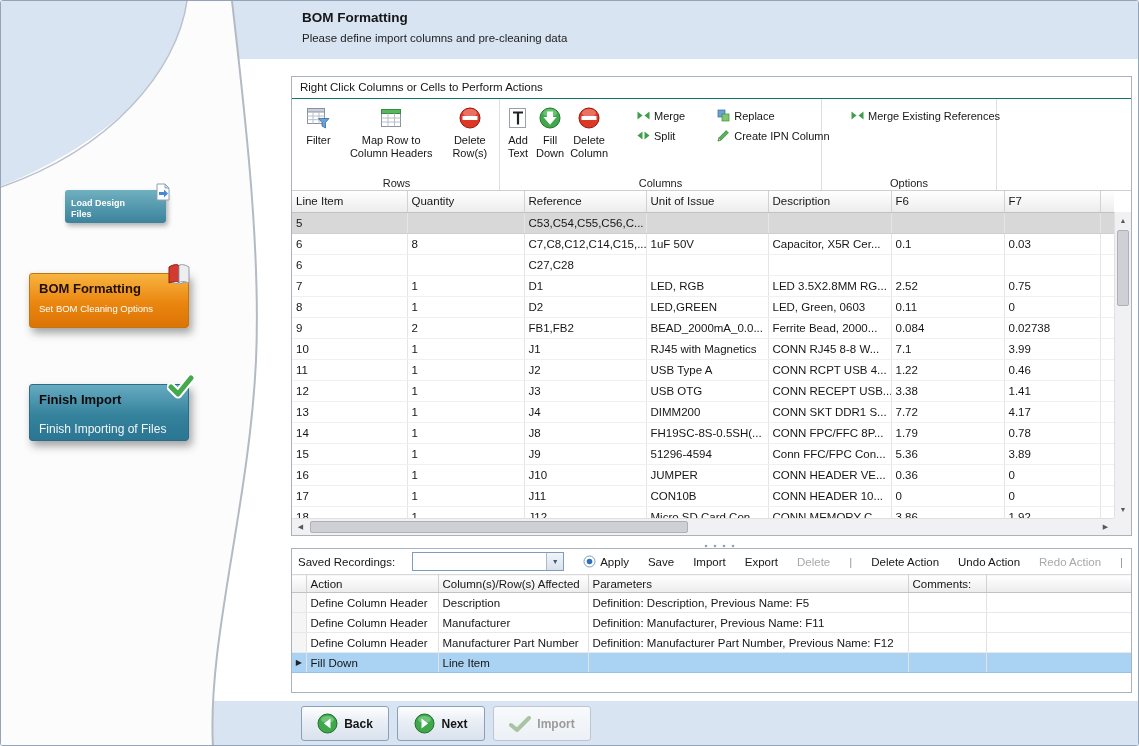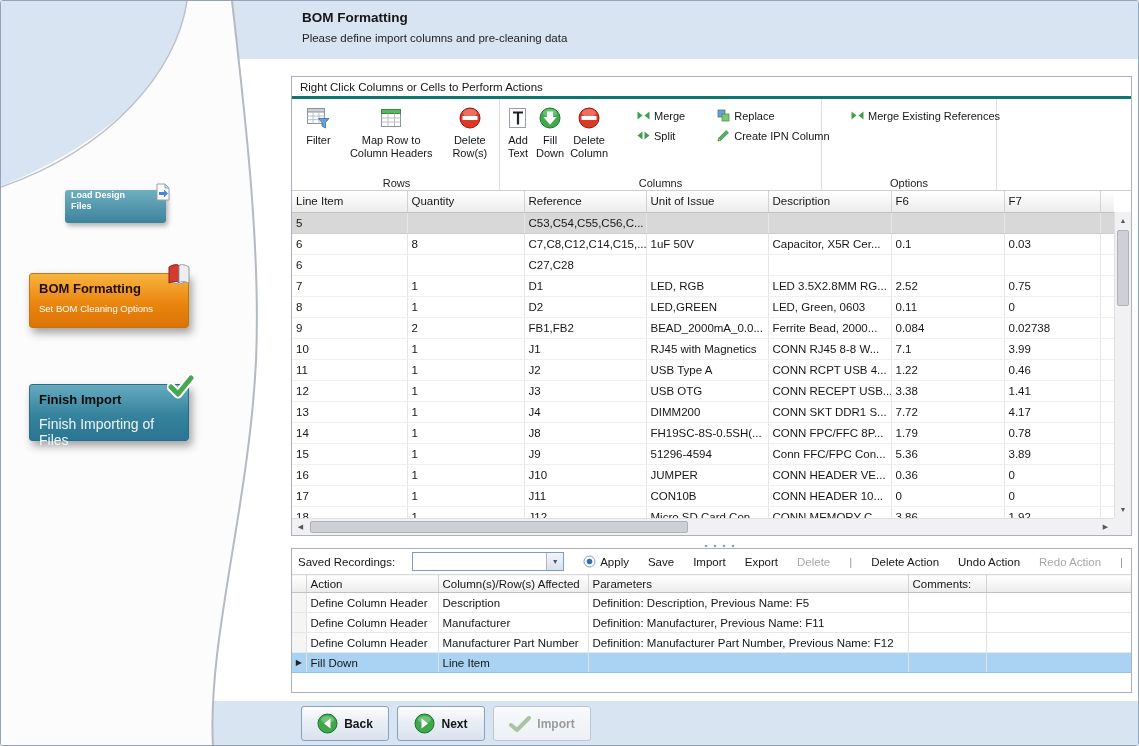--- a/index.html
+++ b/index.html
@@ -4,34 +4,34 @@
 <style>
 *{margin:0;padding:0;box-sizing:border-box;}
 body{background:#e8eef6;font-family:"Liberation Sans",sans-serif;}
 #app{position:relative;width:1139px;height:746px;background:#fff;border:1px solid #93a3b8;border-radius:3px;overflow:hidden;color:#161616;font-size:12px;}
 #bg{position:absolute;left:0;top:0;}
 
 .hdr-title{position:absolute;left:301px;top:9px;font-size:13.5px;font-weight:bold;}
 .hdr-sub{position:absolute;left:301px;top:31px;font-size:11.5px;color:#222;}
 
 .step{position:absolute;border-radius:3px;cursor:pointer;}
-.step1{left:64px;top:189px;width:101px;height:33px;padding:0 6px;background:linear-gradient(#65aabc,#2e7a95);box-shadow:2px 3px 5px rgba(50,50,50,.4);opacity:.93;}
+.step1{left:64px;top:189px;width:101px;height:33px;padding:8px 6px;background:linear-gradient(#65aabc,#2e7a95);box-shadow:2px 3px 5px rgba(50,50,50,.4);opacity:.93;}
 .step1 .lbl{font-size:9px;font-weight:bold;color:#fff;line-height:1.25;width:72px;}
 .step1 svg{position:absolute;right:-5px;top:-7px;}
 .step2{left:28px;top:272px;width:160px;height:55px;padding:7px 9px;background:linear-gradient(#f8b440,#ea860f 55%,#dc7305);border:1px solid #c1770c;box-shadow:3px 5px 8px rgba(50,50,50,.45);}
 .step2 .t{font-size:13px;font-weight:bold;color:#201000;}
 .step2 .s{font-size:9.5px;color:#fff;margin-top:7px;}
 .step2 svg{position:absolute;right:-4px;top:-11px;}
 .step3{left:28px;top:383px;width:160px;height:57px;padding:7px 9px;background:linear-gradient(#66abc0,#35829d 55%,#2b7692);border:1px solid #2b6d86;box-shadow:3px 5px 8px rgba(50,50,50,.45);}
 .step3 .t{font-size:13px;font-weight:bold;color:#0a0a0a;}
-.step3 .s{font-size:14px;color:#f0f5f8;margin-top:9px;}
+.step3 .s{font-size:12px;color:#f0f5f8;margin-top:15px;}
 .step3 svg{position:absolute;right:-7px;top:-10px;}
 
 .panel{position:absolute;left:290px;top:75px;width:841px;height:460px;background:#fff;border:1px solid #aab2bc;}
-.panel-caption{height:22px;line-height:21px;padding-left:8px;font-size:11.5px;border-bottom:3px solid #0f766e;}
+.panel-caption{height:22px;line-height:21px;padding-left:8px;font-size:11.5px;border-bottom:1px solid #0f766e;}
 .toolbar{position:relative;height:92px;border-bottom:1px solid #cfcfcf;display:flex;align-items:stretch;padding-left:2px;}
 .tb-group{position:relative;border-right:1px solid #dedede;padding:3px 2px 16px 3px;}
 .tb-items{display:flex;align-items:flex-start;}
 .tb-glabel{position:absolute;bottom:1px;left:0;right:0;text-align:center;font-size:11px;color:#222;}
 .tb-big{display:flex;flex-direction:column;align-items:center;gap:4px;padding:4px 3px;font-size:11px;text-align:center;line-height:1.2;cursor:pointer;}
 .w44{width:44px;}.w106{width:106px;}.w56{width:56px;}.w46{width:46px;}.w60{width:60px;}
 .tb-stack{display:flex;flex-direction:column;gap:7px;padding:7px 6px 0 6px;}
 .tb-small{display:flex;align-items:center;gap:4px;font-size:11px;cursor:pointer;white-space:nowrap;margin-left:20px;}
 
 .grid-area{position:absolute;left:0;right:0;top:114px;bottom:0;overflow:hidden;background:#fff;}

